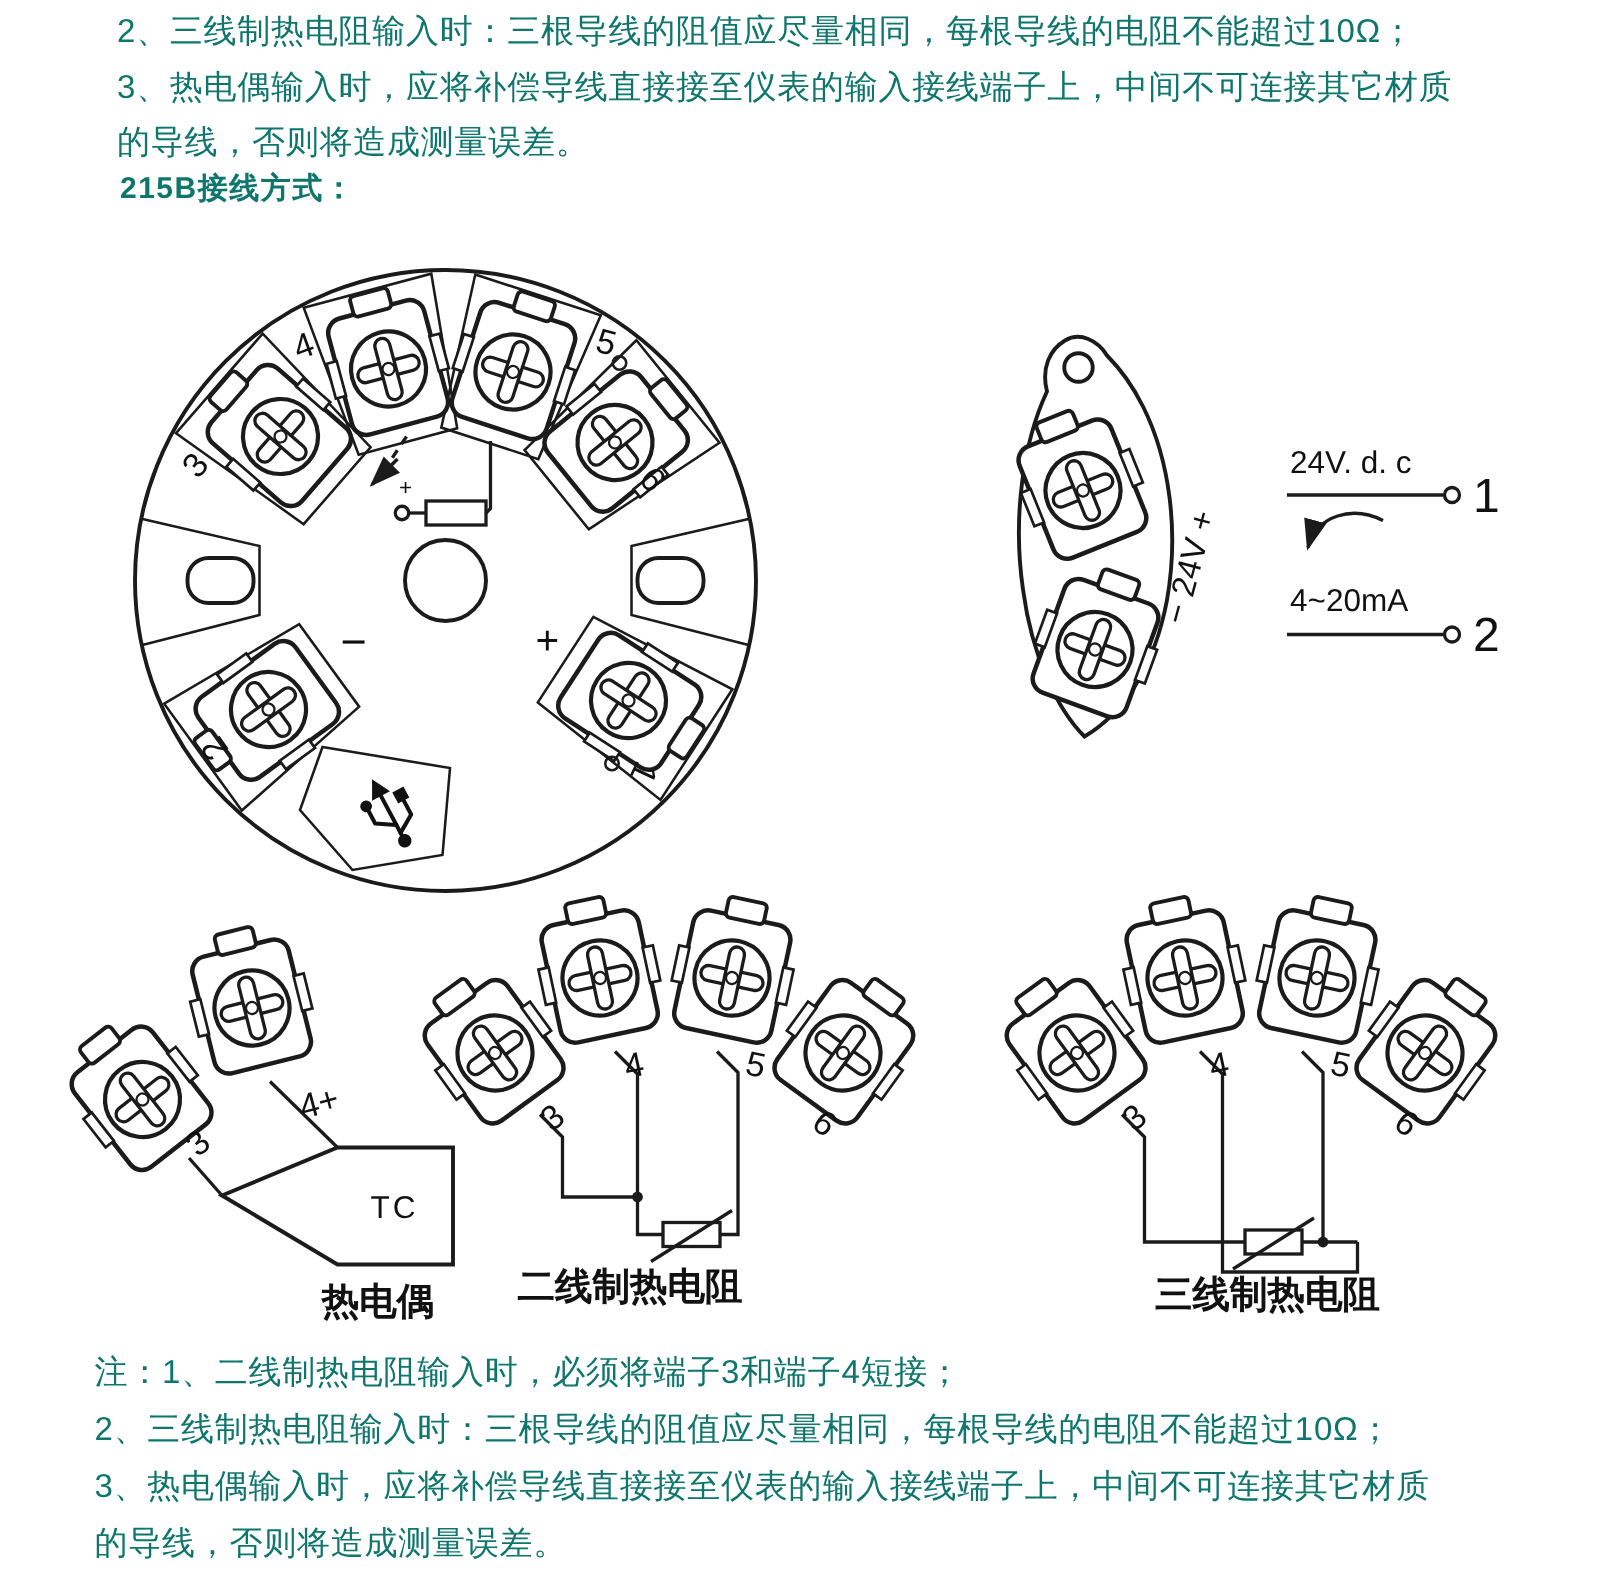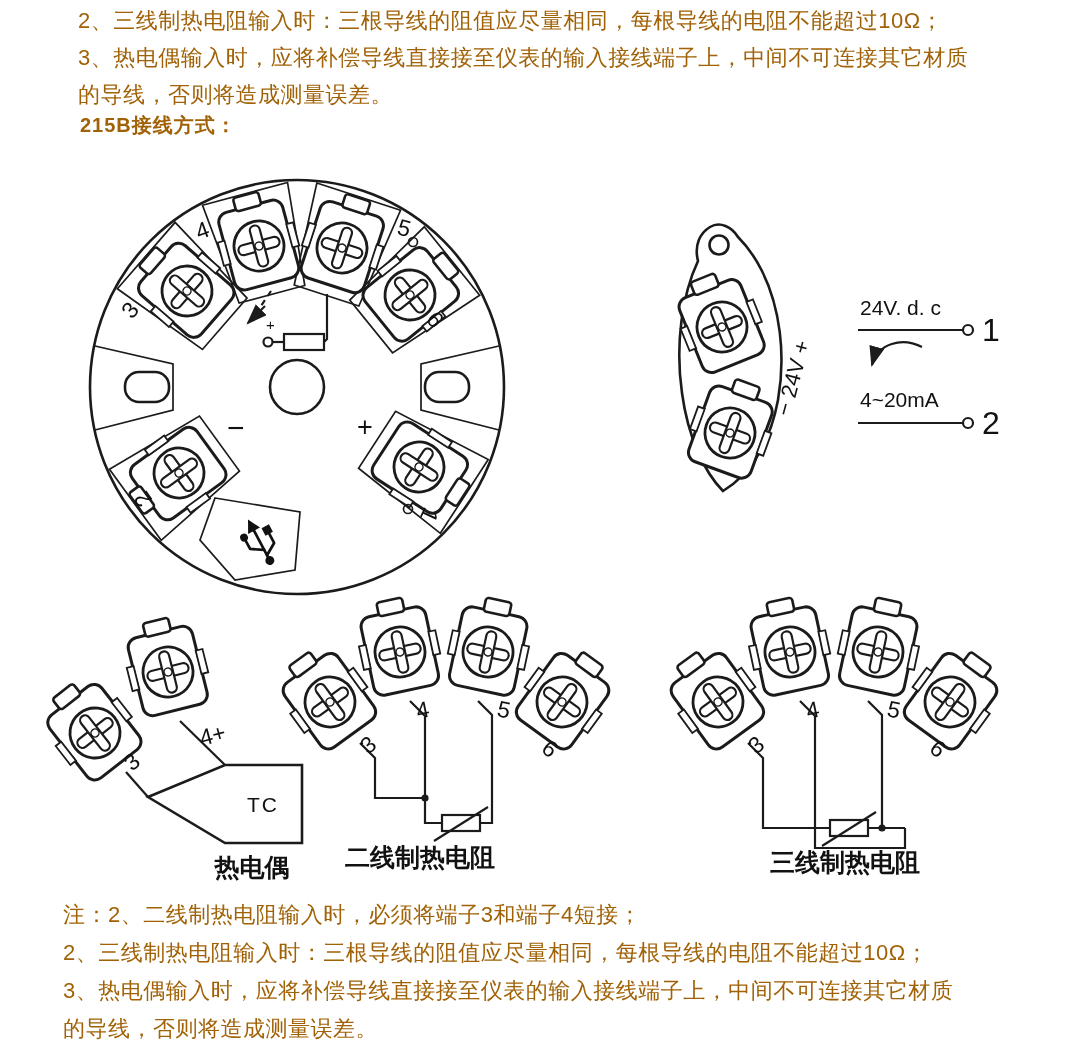--- a/index.html
+++ b/index.html
@@ -1,17 +1,17 @@
 <!DOCTYPE html>
 <html><head>
 <meta charset="utf-8">
 <style>
   html,body{margin:0;padding:0;background:#fff;}
   #page{position:relative;width:1080px;height:1053px;background:#fff;overflow:hidden;
-        font-family:"Liberation Sans",sans-serif;color:#a16207;}
+        font-family:"Liberation Sans",sans-serif;color:#0f766e;}
   .abs{position:absolute;}
   .notes{font-size:22px;line-height:37px;letter-spacing:0.5px;}
   .heading{font-size:20px;font-weight:bold;letter-spacing:1px;}
   
   .ln{fill:none;stroke:#1b1b1b;stroke-width:2.6;}
   .ln2{fill:none;stroke:#1b1b1b;stroke-width:1.7;}
   .wire{fill:none;stroke:#1b1b1b;stroke-width:2.2;}
   .dash{stroke-dasharray:6 5;}
   text{fill:#111;font-family:"Liberation Sans",sans-serif;}
   .num{font-size:23px;}
@@ -177,19 +177,19 @@
     <use href="#term" transform="translate(218,57) rotate(12)"></use>
     <use href="#term" transform="translate(290,107) rotate(36)"></use>
     <text class="num" x="96" y="160" transform="rotate(-38 96 160)">3</text>
     <text class="num" x="148" y="124" transform="rotate(-12 148 124)">4</text>
     <text class="num" x="226" y="121" transform="rotate(12 226 121)">5</text>
     <text class="num" x="268" y="156" transform="rotate(38 268 156)">6</text>
     <text class="cap" x="185" y="276">三线制热电阻</text>
   </svg>
 
   <div class="abs notes" style="left:63px;top:896px;width:990px;line-height:38px">
-    <div>注：2、二线制热电阻输入时，必须将端子3和端子4短接；</div>
+    <div>注：1、二线制热电阻输入时，必须将端子3和端子4短接；</div>
     <div>2、三线制热电阻输入时：三根导线的阻值应尽量相同，每根导线的电阻不能超过10Ω；</div>
     <div>3、热电偶输入时，应将补偿导线直接接至仪表的输入接线端子上，中间不可连接其它材质</div>
     <div>的导线，否则将造成测量误差。</div>
   </div>
 
 </div>
 
 </body></html>

